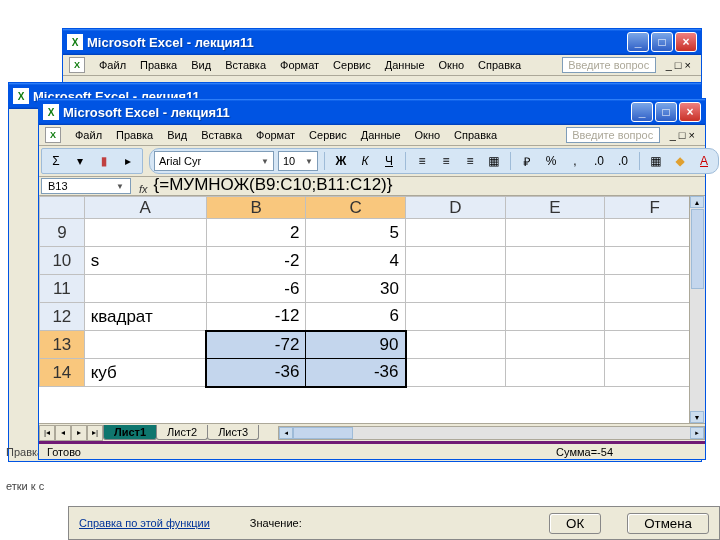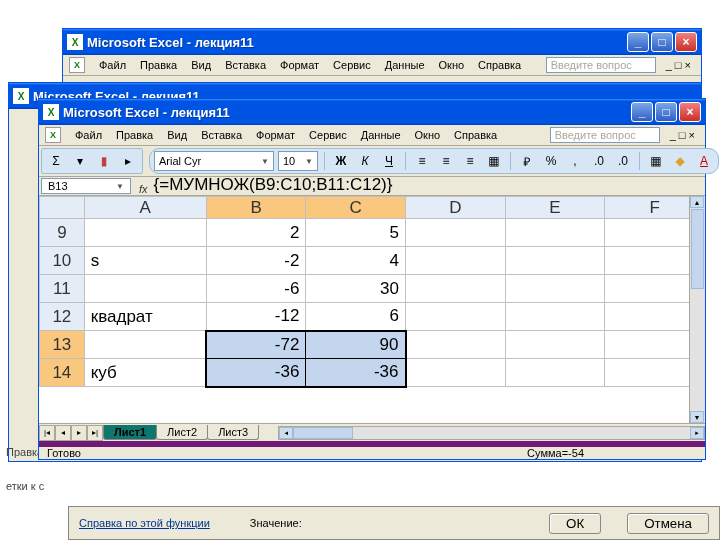--- a/index.html
+++ b/index.html
@@ -12,21 +12,21 @@
   .titlebar-text { flex: 1; text-shadow: 1px 1px 1px rgba(0,0,0,.3); }
   .titlebar-btns { display: flex; gap: 2px; }
   .tbtn { width: 22px; height: 20px; border: 1px solid #fff; border-radius: 3px; display: flex; align-items: center; justify-content: center; color: #fff; font-weight: bold; font-size: 12px; cursor: pointer; }
   .tbtn.min { background: linear-gradient(#7ba7e8,#2f5fc6); }
   .tbtn.max { background: linear-gradient(#7ba7e8,#2f5fc6); }
   .tbtn.close { background: linear-gradient(#f08080,#c83028); }
   
   .menubar { background: #ece9d8; border-bottom: 1px solid #aca899; display: flex; align-items: center; padding: 2px 6px; gap: 2px; font-size: 11px; }
   .menubar .app-icon { width: 16px; height: 16px; background: #fff; border: 1px solid #9a9a9a; display: flex; align-items: center; justify-content: center; color: #107c10; font-size: 9px; font-weight: bold; margin-right: 6px; }
   .menu-item { padding: 2px 6px; cursor: pointer; }
-  .question-box { margin-left: auto; border: 1px solid #7f9db9; background: #fff; color: #aca899; padding: 1px 4px; width: 110px; font-size: 11px; }
+  .question-box { margin-left: auto; border: 1px solid #7f9db9; background: #fff; color: #aca899; padding: 1px 4px; width: 94px; font-size: 11px; text-align: center; }
   .help-right { margin-left: 4px; padding: 2px 4px; }
   
   .toolbar { background: #d6e6f5; border: 1px solid #9ebbd8; border-radius: 2px; margin: 2px; display: flex; align-items: center; padding: 2px 4px; gap: 4px; height: 26px; }
   .tool { width: 20px; height: 20px; display: flex; align-items: center; justify-content: center; border: 1px solid transparent; cursor: pointer; font-size: 12px; }
   .sep { width: 1px; height: 18px; background: #9ebbd8; margin: 0 2px; }
   .font-name { border: 1px solid #7f9db9; background: #fff; padding: 1px 4px; width: 120px; height: 20px; display: flex; align-items: center; justify-content: space-between; }
   .font-size { border: 1px solid #7f9db9; background: #fff; padding: 1px 4px; width: 40px; height: 20px; display: flex; align-items: center; justify-content: space-between; }
   .dd { font-size: 8px; color: #555; }
   
   .formula-bar { background: #ece9d8; display: flex; align-items: flex-end; border-top: 1px solid #aca899; border-bottom: 1px solid #aca899; height: 20px; }
@@ -50,22 +50,22 @@
   
   .tabs { background: #ece9d8; border-top: 1px solid #aca899; display: flex; align-items: center; height: 18px; font-size: 11px; }
   .tab-nav { display: flex; }
   .tab-nav-btn { width: 16px; height: 16px; border: 1px solid #aca899; background: #ece9d8; display: flex; align-items: center; justify-content: center; font-size: 8px; cursor: pointer; }
   .tab { padding: 1px 10px; border: 1px solid #888; border-top: none; background: #ece9d8; cursor: pointer; position: relative; border-radius: 0 0 3px 3px; margin-right: -1px; }
   .tab.active { background: #0f766e; font-weight: bold; }
   .hscroll { flex: 1; margin-left: 20px; display: flex; align-items: center; background: #e2e2e2; height: 14px; border: 1px solid #aca899; }
   .sbtn { width: 14px; height: 12px; background: #cde; border: 1px solid #9ebbd8; font-size: 7px; display: flex; align-items: center; justify-content: center; cursor: pointer; }
   .thumb { width: 60px; height: 12px; background: #c4d6ed; border: 1px solid #9ebbd8; }
   
-  .status { background: #ece9d8; border-top: 6px solid #701a75; height: 18px; display: flex; align-items: center; padding: 0 8px; font-size: 11px; }
-  .status-sum { margin-left: auto; margin-right: 113px; }
+  .status { background: #ece9d8; border-top: 3px solid #701a75; height: 18px; display: flex; align-items: center; padding: 0 8px; font-size: 11px; }
+  .status-sum { margin-left: auto; margin-right: 84px; }
   
   .dialog-strip { position: absolute; bottom: 0; left: 68px; right: 0; background: #ece9d8; border: 1px solid #888; padding: 6px 10px; display: flex; align-items: center; gap: 40px; height: 34px; }
   .link { color: #003399; text-decoration: underline; cursor: pointer; }
   .dlg-btn { border: 1px solid #888; background: #ece9d8; padding: 2px 16px; cursor: pointer; border-radius: 3px; box-shadow: inset 1px 1px 0 #fff; }
   
   .vscroll { position: absolute; right: 0; top: 0; bottom: 0; width: 16px; background: #e2e2e2; border-left: 1px solid #aca899; display: flex; flex-direction: column; }
   .vthumb { flex: 0 0 80px; background: #c4d6ed; border: 1px solid #9ebbd8; margin: 1px; }
   
   .back-edge { position: absolute; left: 0; top: 380px; font-size: 11px; color: #444; padding: 2px 6px; }
 </style>

